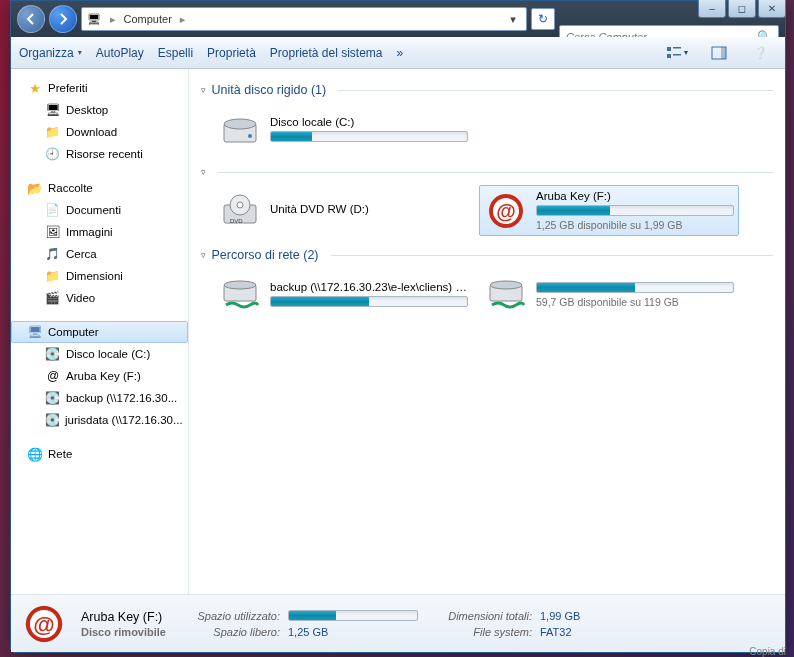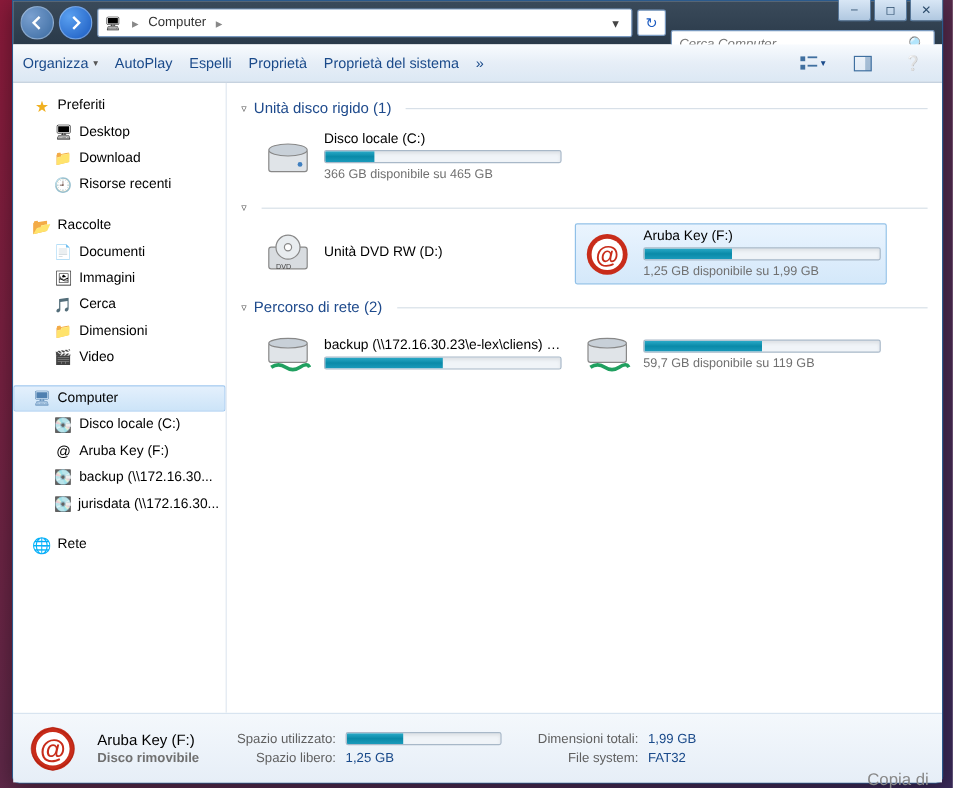--- a/index.html
+++ b/index.html
@@ -62,38 +62,38 @@
 .drive-sub { font-size: 10.5px; color: #707070; }
 
 
 .details { height: 58px; border-top: 1px solid #D8E4F0; background: linear-gradient(#F4F8FC, #E6EEF7); display: flex; align-items: center; padding: 4px 10px; gap: 14px; font-size: 11px; color: #555; }
 .det-ico { width: 46px; height: 46px; display: flex; align-items: center; justify-content: center; font-size: 36px; }
 .det-main { display: flex; flex-direction: column; gap: 2px; }
 .det-title { font-size: 12.5px; color: #000; }
 .det-sub { color: #707070; font-weight: bold; }
 .det-cols { display: flex; flex-direction: column; gap: 4px; }
 .det-row { display: flex; align-items: center; gap: 8px; }
-.det-label { color: #606060; text-align: right; width: 100px; }
+.det-label { color: #606060; text-align: right; width: 100px; font-style: italic; }
 .det-val { color: #1A4A8A; }
 .det-bar { width: 130px; height: 11px; border: 1px solid #A8B8C8; border-radius: 2px; background: #F0F4F8; overflow: hidden; box-shadow: inset 0 2px 3px rgba(0,0,0,0.08); }
 .det-bar-fill { height: 100%; background: linear-gradient(#2AAAC8, #0A8AA8 50%, #1A9ABB); }
 
 
 .i-star { color: #F0B020; }
 .i-folder { color: #F0C050; }
 .i-computer { color: #5080B0; }
 .i-net { color: #5090C0; }
 .i-aruba { color: #C04020; }
 
 
 .navtree::-webkit-scrollbar, .content::-webkit-scrollbar { width: 16px; }
 .navtree::-webkit-scrollbar-track, .content::-webkit-scrollbar-track { background: #F0F4F8; }
 .navtree::-webkit-scrollbar-thumb, .content::-webkit-scrollbar-thumb { background: #C0CCD8; border: 1px solid #A0B0C0; border-radius: 2px; }
 
-.copia { position: absolute; bottom: 0; right: 20px; font-size: 14px; color: #888; z-index: 200; }
+.copia { position: absolute; bottom: 0; right: 8px; font-size: 10px; color: #888; z-index: 200; }
 </style>
 </head>
 <body>
 
 <div class="win-controls">
   <div class="win-btn">–</div>
   <div class="win-btn">◻</div>
   <div class="win-btn">✕</div>
 </div>
 
@@ -252,21 +252,20 @@
                   <rect x="6" y="14" width="32" height="18" rx="2" fill="#E0E4E8" stroke="#888"></rect>
                   <ellipse cx="22" cy="14" rx="16" ry="5" fill="#C8D0D8" stroke="#888"></ellipse>
                   <circle cx="32" cy="26" r="2" fill="#4080C0"></circle>
                 </svg>
               </div>
               <div class="drive-info">
                 <div class="drive-name">Disco locale (C:)</div>
                 <div class="drive-bar">
                   <div class="drive-bar-fill" style="width:21%"></div>
                 </div>
-                <div class="drive-sub">366 GB disponibile su 465 GB</div>
               </div>
             </div>
           </div>
           <div class="section-head">
             <span class="tri">▿</span>
             <span class="line"></span>
           </div>
           <div class="drive-grid">
             <div class="drive">
               <div class="drive-ico">

